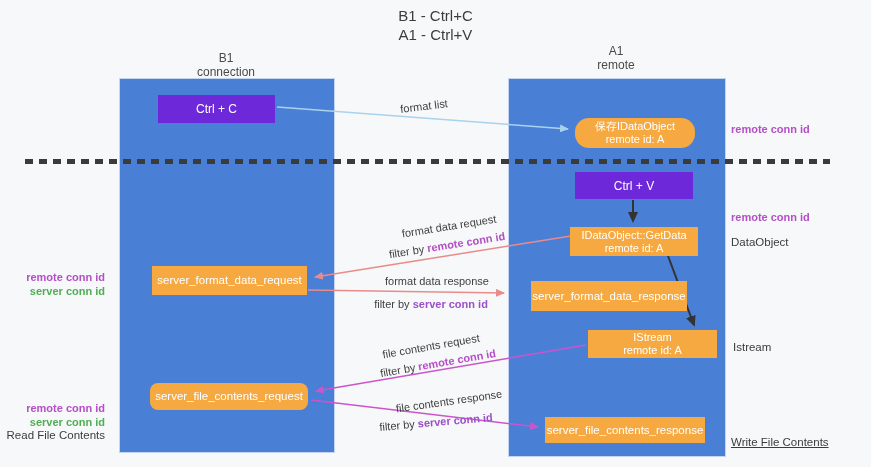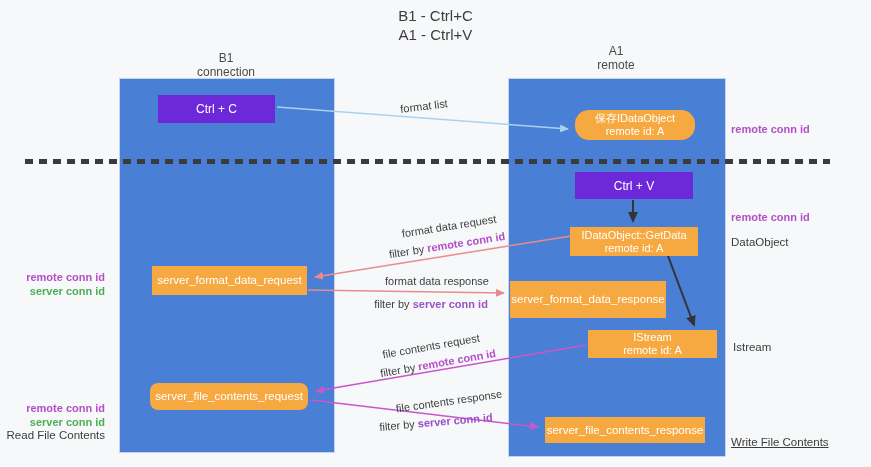--- a/index.html
+++ b/index.html
@@ -78,39 +78,39 @@
     <line x1="308" y1="290" x2="504" y2="293" stroke="#e98b8b" stroke-width="1.5" marker-end="url(#mh-salmon)"></line>
     <line x1="668" y1="256" x2="694" y2="325" stroke="#333333" stroke-width="2" marker-end="url(#mh-black)"></line>
     <line x1="586" y1="345" x2="316" y2="391" stroke="#cc55cc" stroke-width="1.5" marker-end="url(#mh-magenta)"></line>
     <line x1="311" y1="400" x2="538" y2="427" stroke="#cc55cc" stroke-width="1.5" marker-end="url(#mh-magenta)"></line>
   </svg>
 
   <div class="node green" style="left:158px;top:95px;width:117px;height:28px;">
     <div>Ctrl + C</div>
   </div>
 
-  <div class="node orange" style="left:575px;top:110px;width:120px;height:30px;border-radius:14px;">
+  <div class="node orange" style="left:575px;top:118px;width:120px;height:30px;border-radius:14px;">
     <div>保存IDataObject</div>
     <div>remote id: A</div>
   </div>
 
   <div class="node green" style="left:575px;top:172px;width:118px;height:27px;">
     <div>Ctrl + V</div>
   </div>
 
   <div class="node orange" style="left:570px;top:227px;width:128px;height:29px;">
     <div>IDataObject::GetData</div>
     <div>remote id: A</div>
   </div>
 
   <div class="node orange" style="left:152px;top:266px;width:155px;height:29px;font-size:11.5px;">
     <div>server_format_data_request</div>
   </div>
 
-  <div class="node orange" style="left:510px;top:281px;width:156px;height:37px;font-size:11.5px;">
+  <div class="node orange" style="left:531px;top:281px;width:156px;height:30px;font-size:11.5px;">
     <div>server_format_data_response</div>
   </div>
 
   <div class="node orange" style="left:588px;top:330px;width:129px;height:28px;">
     <div>IStream</div>
     <div>remote id: A</div>
   </div>
 
   <div class="node orange" style="left:150px;top:383px;width:158px;height:27px;font-size:11.5px;border-radius:8px;">
     <div>server_file_contents_request</div>

